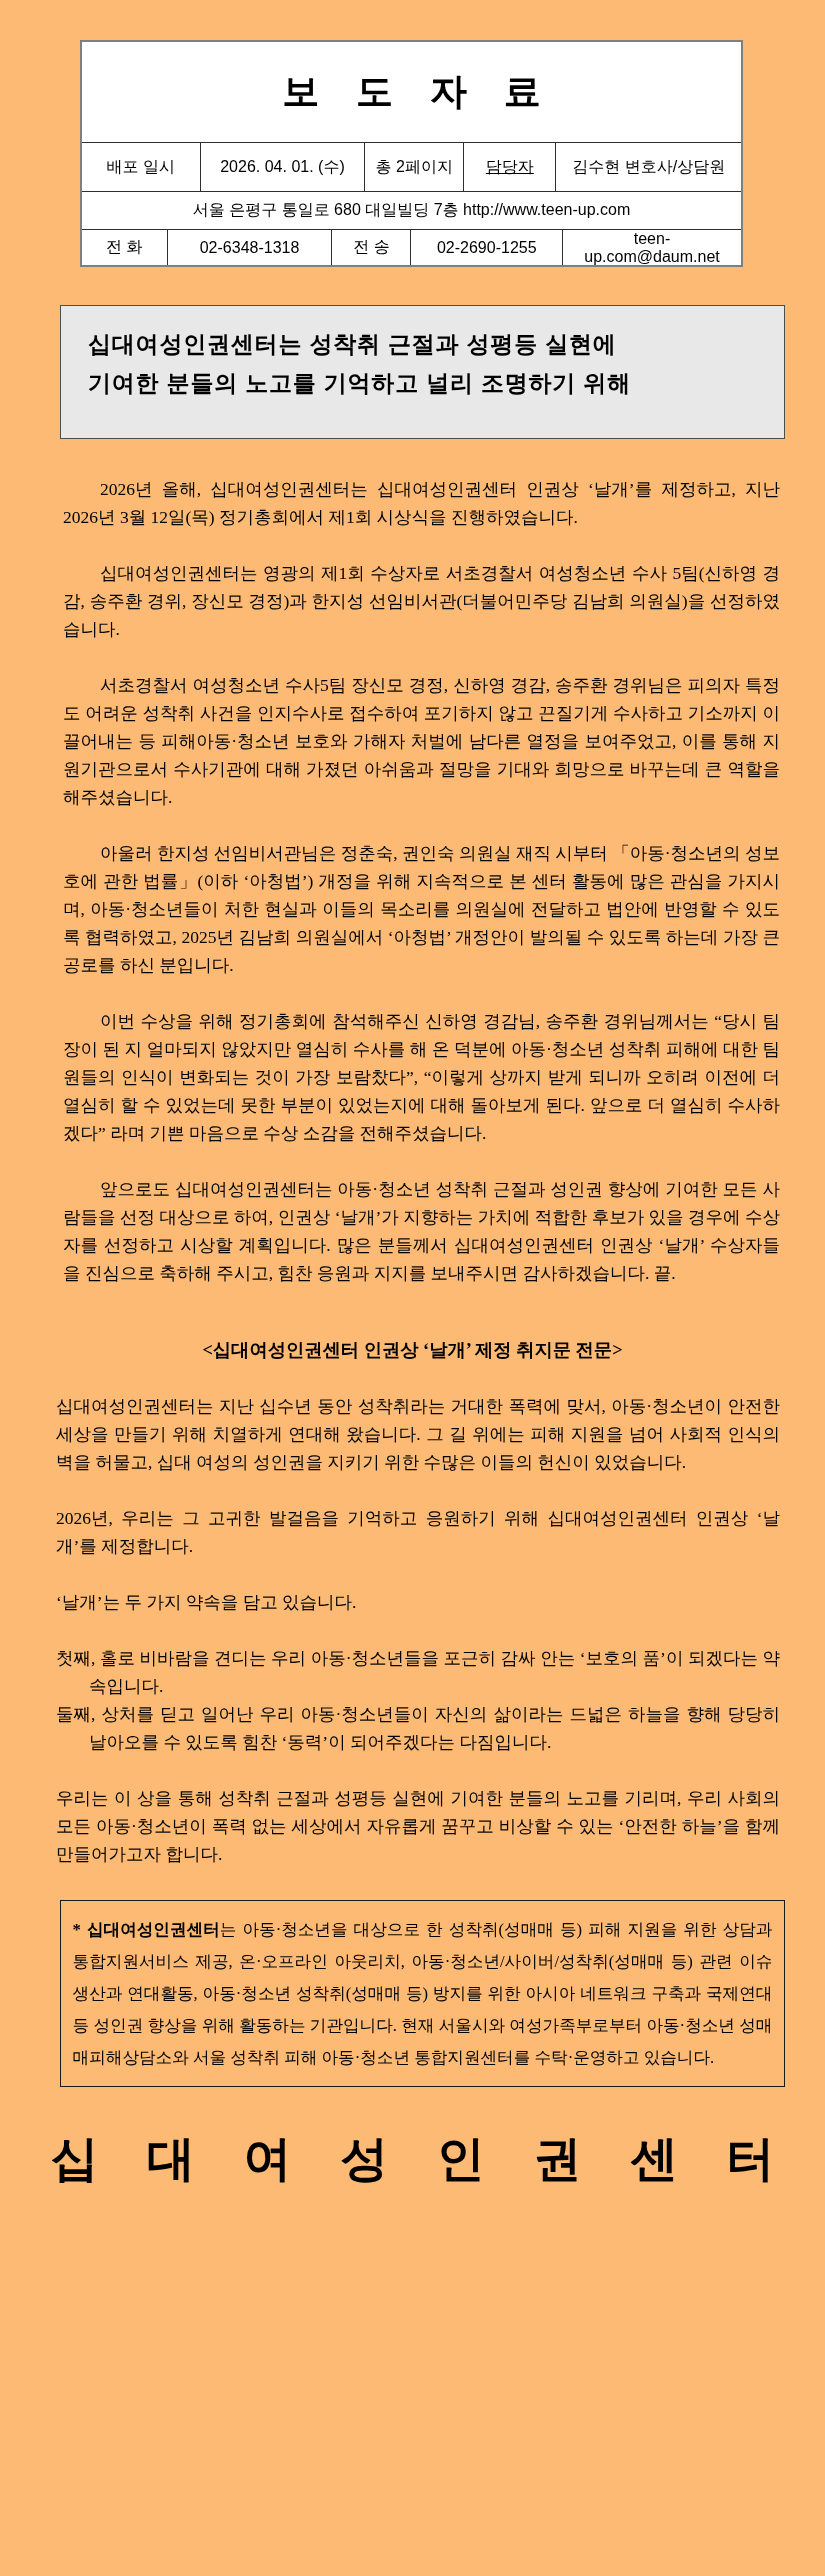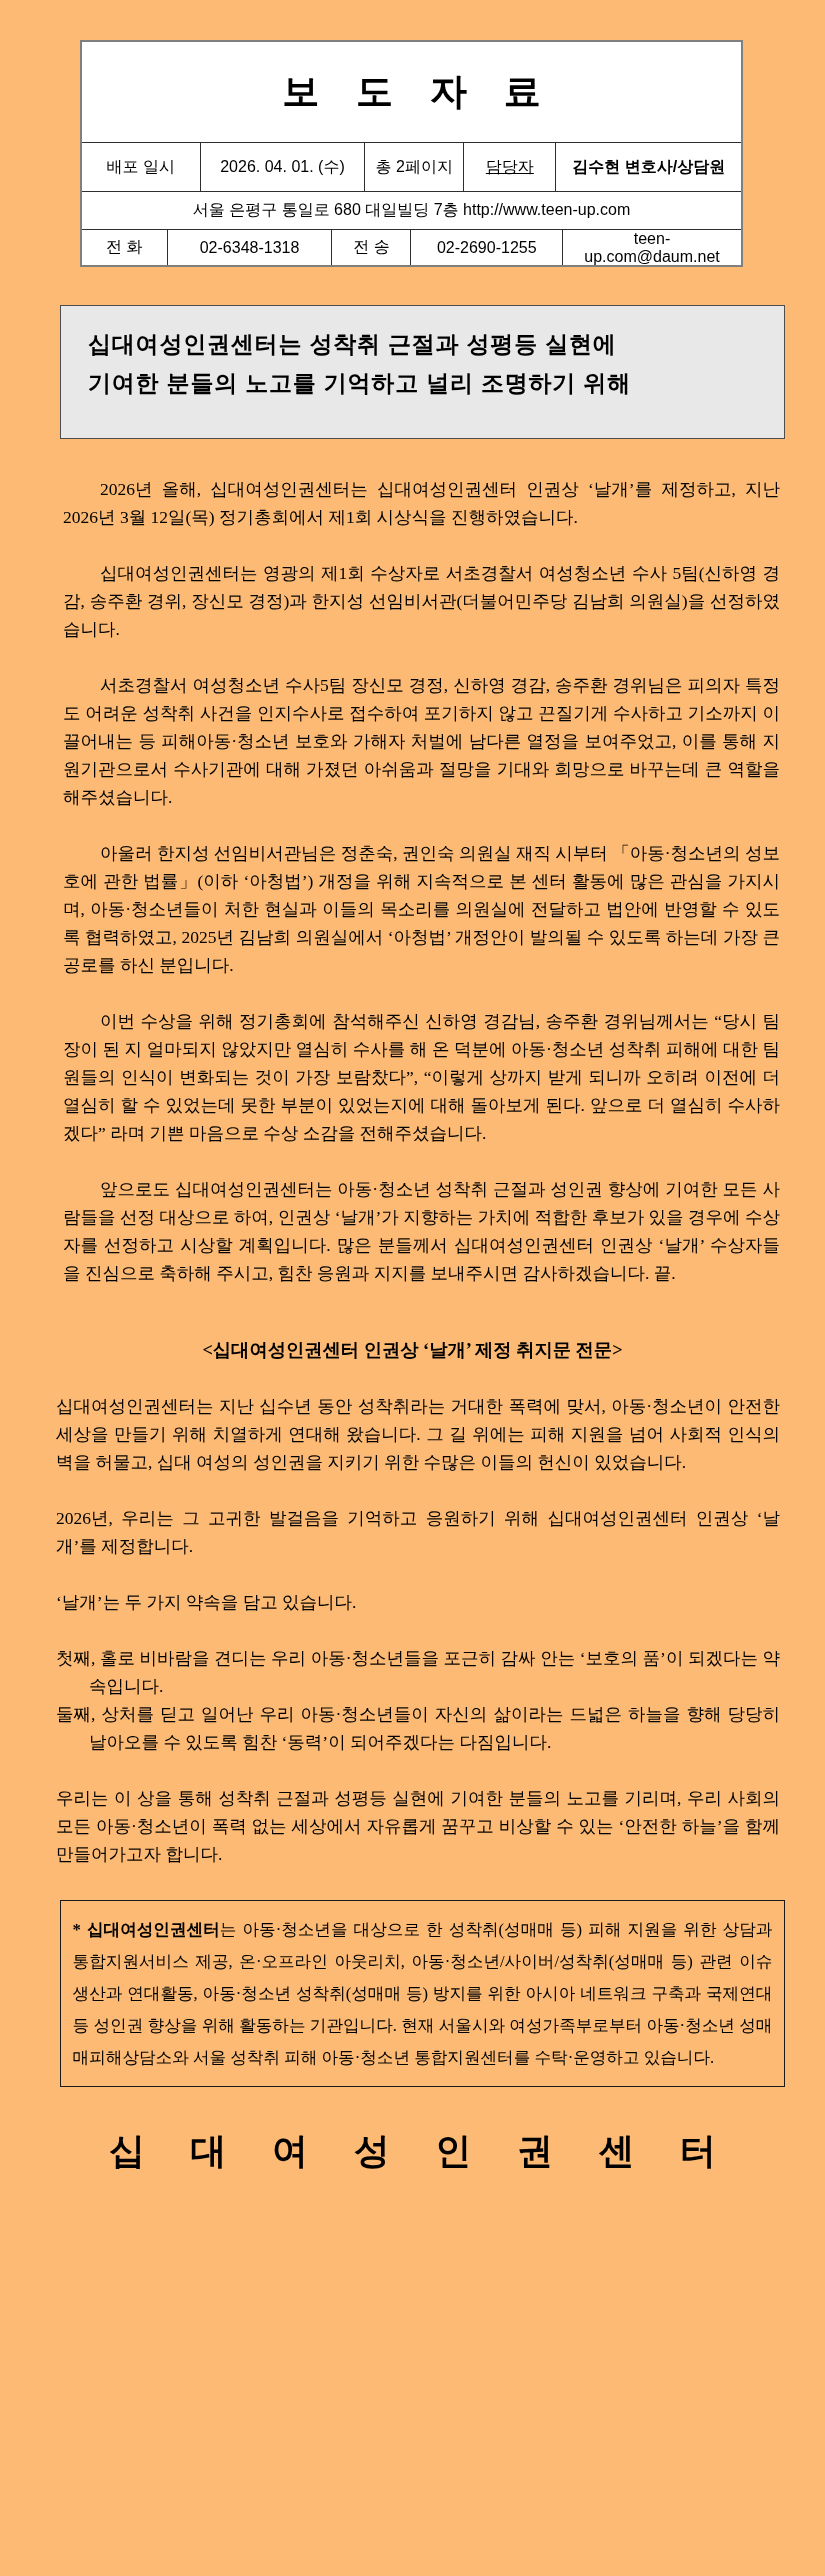--- a/index.html
+++ b/index.html
@@ -33,21 +33,21 @@
   .info-row{display:flex;}
   .info-row .cell{
     display:flex;align-items:center;justify-content:center;
     box-sizing:border-box;
     font-size:16px;
     padding:1.7px 3.3px;
     text-align:center;
   }
   .row-1 .cell{height:48px;border-right:1.7px solid #2e2e2e;}
   .row-1 .cell:last-child{border-right:none;}
-  .r1c1{width:18%;} .r1c2{width:25%;} .r1c3{width:15%;} .r1c4{width:14%;text-decoration:underline;} .r1c5{width:28%;font-weight:bold;}
+  .r1c1{width:18%;} .r1c2{width:25%;} .r1c3{width:15%;} .r1c4{width:14%;text-decoration:underline;} .r1c5{width:28%;}
   .addr-row{
     height:37px;border-top:1.7px solid #2e2e2e;
     display:flex;align-items:center;justify-content:center;
     font-size:16px;
   }
   .row-3{border-top:1.7px solid #2e2e2e;}
   .row-3 .cell{height:35px;border-right:1.7px solid #2e2e2e;}
   .row-3 .cell:last-child{border-right:none;}
   .r3c1{width:13%;} .r3c2{width:25%;} .r3c3{width:12%;} .r3c4{width:23%;} .r3c5{width:27%;font-size:15px;}
   
@@ -98,21 +98,21 @@
     line-height:32px;
     text-align:justify;
   }
   .org-note-box .lead{font-weight:bold;}
   
   .org-logo{
     margin-top:40px;
     text-align:center;
     font-family:"Liberation Serif","DejaVu Serif",serif;
     font-weight:bold;
-    font-size:36px;
+    font-size:48px;
     letter-spacing:18.3px;
     text-indent:18.3px;
   }
 </style>
 </head>
 <body>
 
 <div class="page">
 
   <div class="press-box">

